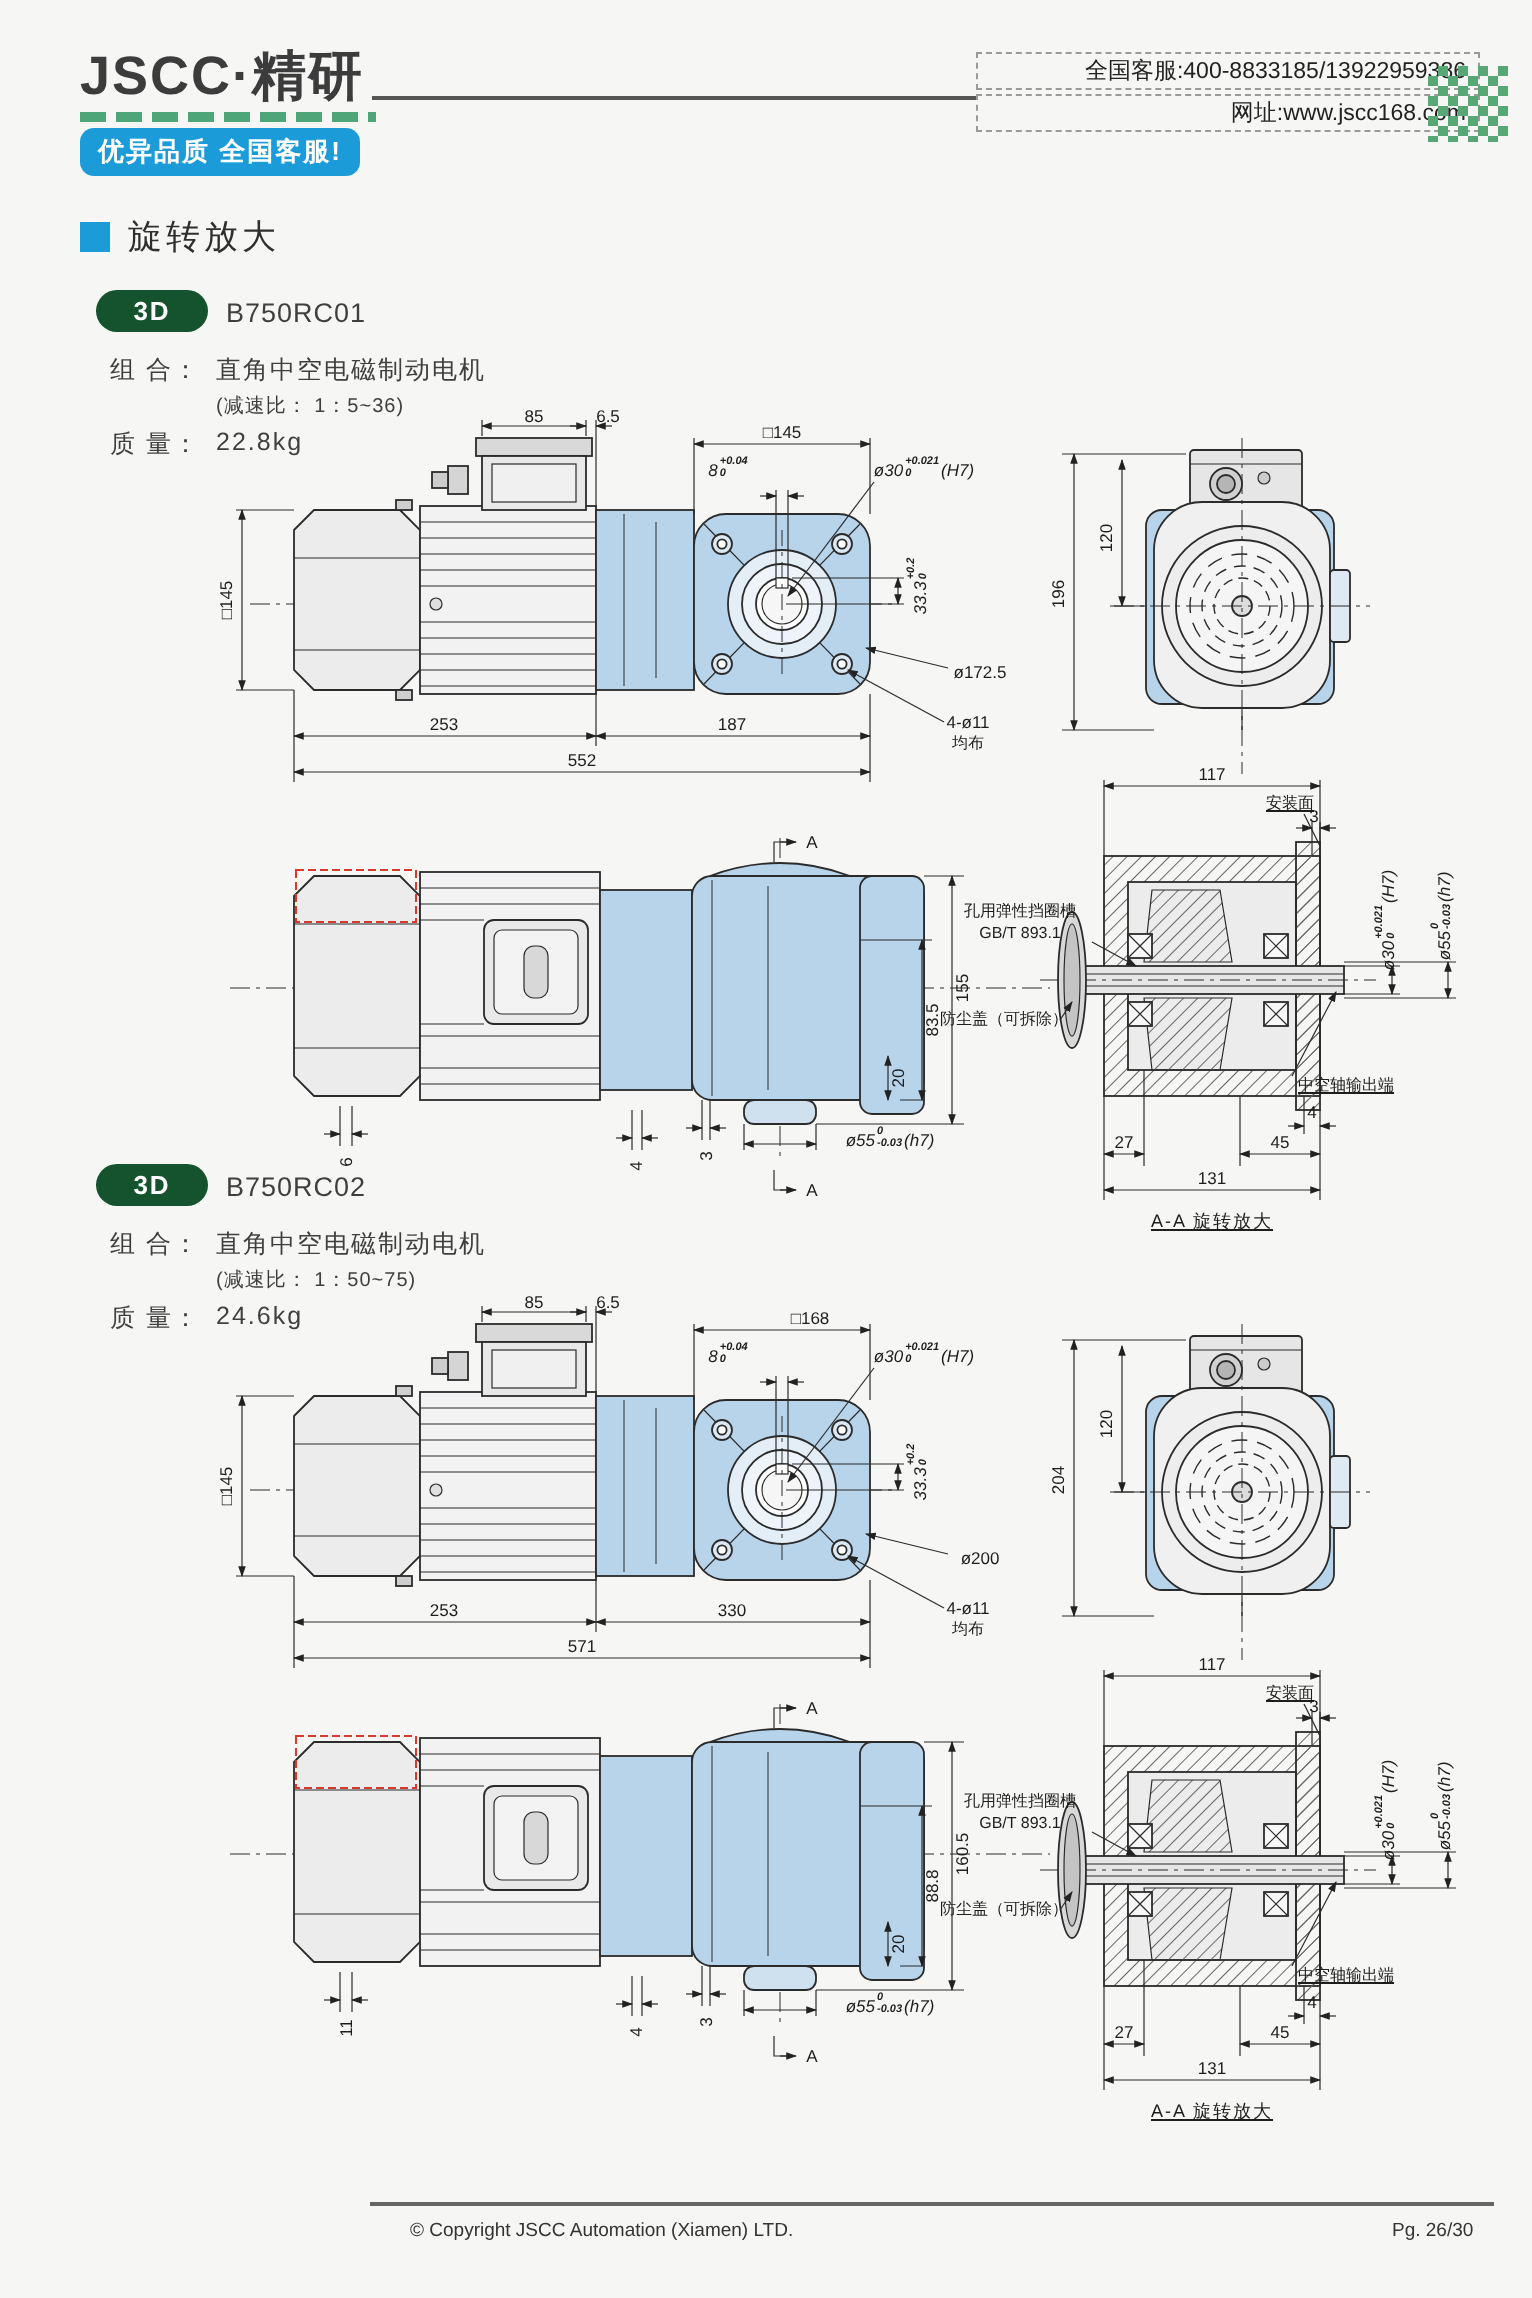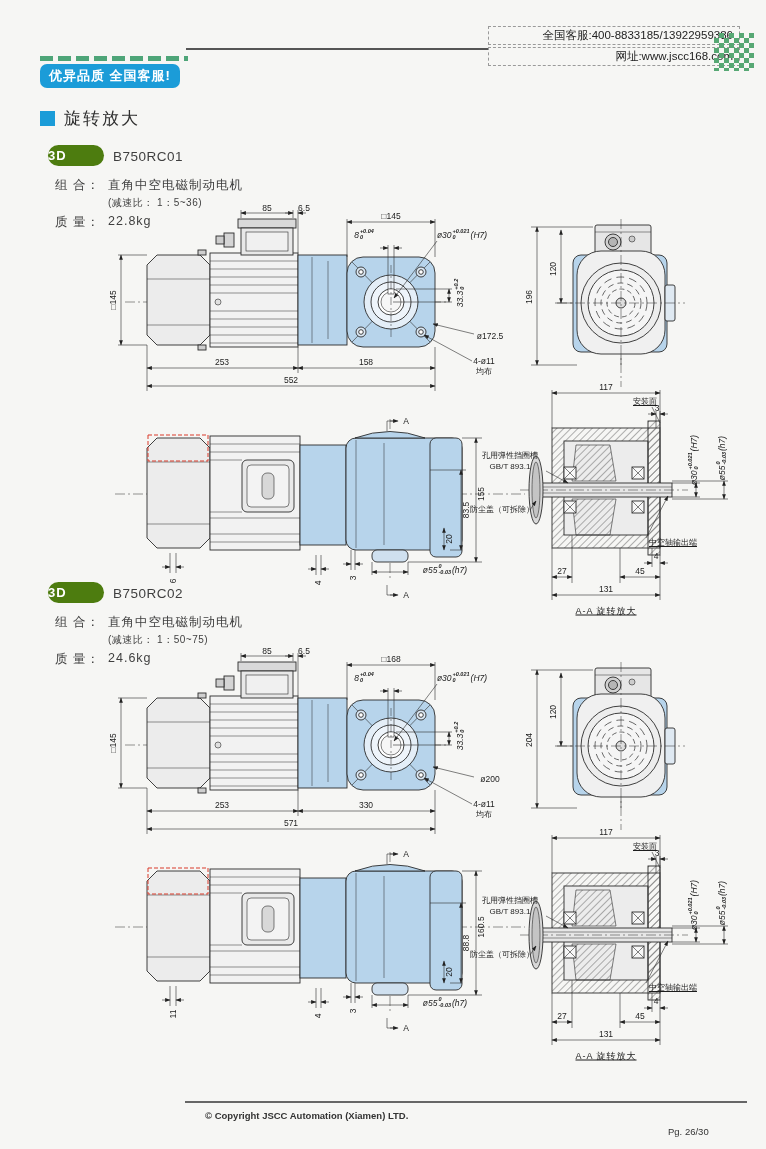--- a/index.html
+++ b/index.html
@@ -15,41 +15,41 @@
   .contact{position:absolute;left:488px;top:26px;width:252px;}
   .contact .row{border:1px dashed #9a9a9a;padding:1px 6px;font-size:11.5px;text-align:right;
       background:#f6f6f4;margin-bottom:2px;color:#222;}
   .checker{position:absolute;left:714px;top:33px;width:40px;height:38px;
       background-image:linear-gradient(45deg,#57a874 25%,transparent 25%,transparent 75%,#57a874 75%),
                        linear-gradient(45deg,#57a874 25%,transparent 25%,transparent 75%,#57a874 75%);
       background-size:10px 10px;background-position:0 0,5px 5px;}
   
   .sec-title{position:absolute;left:40px;top:107px;font-size:17px;color:#2f2f2f;letter-spacing:2px;}
   .sec-sq{display:inline-block;width:15px;height:15px;background:#1b9cd8;margin-right:9px;vertical-align:-2px;}
-  .badge3d{position:absolute;width:56px;height:21px;background:#4d7c0f;color:#fff;border-radius:11px;
-      font-weight:bold;font-size:13px;line-height:21px;letter-spacing:1px;}
+  .badge3d{position:absolute;width:56px;height:21px;background:#14532d;color:#fff;border-radius:11px;
+      font-weight:bold;font-size:13px;text-align:center;line-height:21px;letter-spacing:1px;}
   .mname{position:absolute;font-size:13.5px;color:#3f3f3f;letter-spacing:.5px;}
   .info{position:absolute;font-size:12.5px;color:#3f3f3f;letter-spacing:1px;}
   .info.small{font-size:10px;letter-spacing:.5px;}
   
   .darea{position:absolute;left:100px;width:666px;}
   .sub{position:absolute;}
   .sub svg{position:absolute;left:0;top:0;overflow:visible;}
   .dim{position:absolute;font-size:8.5px;color:#1d1d1d;white-space:nowrap;
        transform:translate(-50%,-50%);line-height:1;}
   .dim.rot{transform:translate(-50%,-50%) rotate(-90deg);}
   .dim.cn{font-size:8px;}
   .dim.cap{font-size:9px;text-decoration:underline;letter-spacing:1px;}
   .dim.ul{text-decoration:underline;}
   .tol{display:flex;align-items:center;gap:1px;}
   .tol .stk{display:flex;flex-direction:column;line-height:1.05;font-size:5.5px;text-align:left;}
   
   .ftr-line{position:absolute;left:185px;top:1101px;width:562px;height:2px;background:#666;}
-  .ftr-copy{position:absolute;left:205px;top:1110px;font-size:9.5px;color:#333;font-weight:bold;}
-  .ftr-pg{position:absolute;left:668px;top:1110px;font-size:9.5px;color:#333;margin-top:16px;}
+  .ftr-copy{position:absolute;left:205px;top:1110px;font-size:9.5px;color:#333;}
+  .ftr-pg{position:absolute;left:696px;top:1110px;font-size:9.5px;color:#333;}
 </style>
 </head>
 <body>
 
 <div class="page">
 
   
   <svg width="0" height="0">
     <defs>
       <marker id="ar" viewBox="0 0 10 10" refX="9" refY="5" markerWidth="9" markerHeight="9" orient="auto-start-reverse">
@@ -223,20 +223,21 @@
           <path d="M212,100 H240 M212,114 H240"></path>
           <line x1="236" y1="100" x2="236" y2="114" marker-start="url(#ar)" marker-end="url(#ar)"></line>
           <path d="M212,98 H268 M212,116 H268"></path>
           <line x1="264" y1="98" x2="264" y2="116" marker-start="url(#ar)" marker-end="url(#ar)"></line>
         </g>
       </g>
     </defs>
   </svg>
 
   
+  <div class="hdr-logo">JSCC·精研</div>
   <div class="hdr-dashes"></div>
   <div class="hdr-badge">优异品质 全国客服!</div>
   <div class="hdr-line"></div>
   <div class="contact">
     <div class="row">全国客服:400-8833185/13922959386</div>
     <div class="row">网址:www.jscc168.com</div>
   </div>
   <div class="checker"></div>
 
   
@@ -282,21 +283,21 @@
           <i>33.3</i>
           <em class="stk">
             <b>+0.2</b>
             <b>0</b>
           </em>
         </span>
       <span class="dim" style="left:390px;top:131px">ø172.5</span>
       <span class="dim" style="left:384px;top:156px">4-ø11</span>
       <span class="dim cn" style="left:384px;top:167px">均布</span>
       <span class="dim" style="left:122px;top:157px">253</span>
-      <span class="dim" style="left:266px;top:157px">158</span>
+      <span class="dim" style="left:266px;top:157px">187</span>
       <span class="dim" style="left:191px;top:175px">552</span>
       <span class="dim rot" style="left:13px;top:95px">□145</span>
     </div>
 
     <div class="sub" style="left:415px;top:10px;width:250px;height:190px">
       <svg width="250" height="190" viewBox="0 0 250 190">
           <use href="#g-side"></use>
         </svg>
       <span class="dim rot" style="left:14px;top:82px">196</span>
       <span class="dim rot" style="left:38px;top:54px">120</span>
@@ -370,21 +371,21 @@
 
   
   <div class="darea" style="top:648px;height:440px">
 
     <div class="sub" style="left:0;top:0;width:410px;height:200px">
       <svg width="410" height="200" viewBox="0 0 410 200">
           <use href="#g-front"></use>
         </svg>
       <span class="dim" style="left:167px;top:3px">85</span>
       <span class="dim" style="left:204px;top:3px">6.5</span>
-      <span class="dim" style="left:291px;top:11px">□168</span>
+      <span class="dim" style="left:305px;top:11px">□168</span>
       <span class="dim tol" style="left:264px;top:30px">
           <i>8</i>
           <em class="stk">
             <b>+0.04</b>
             <b>0</b>
           </em>
         </span>
       <span class="dim tol" style="left:362px;top:30px">
           <i>ø30</i>
           <em class="stk">

